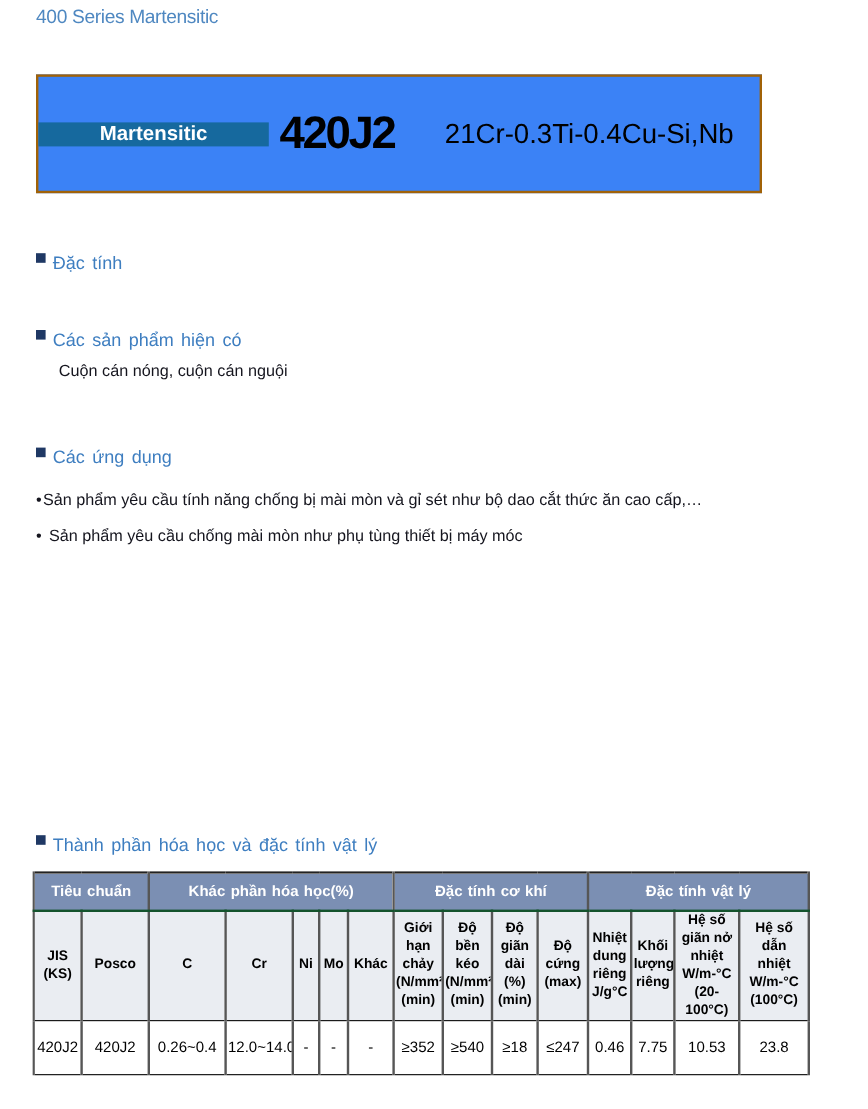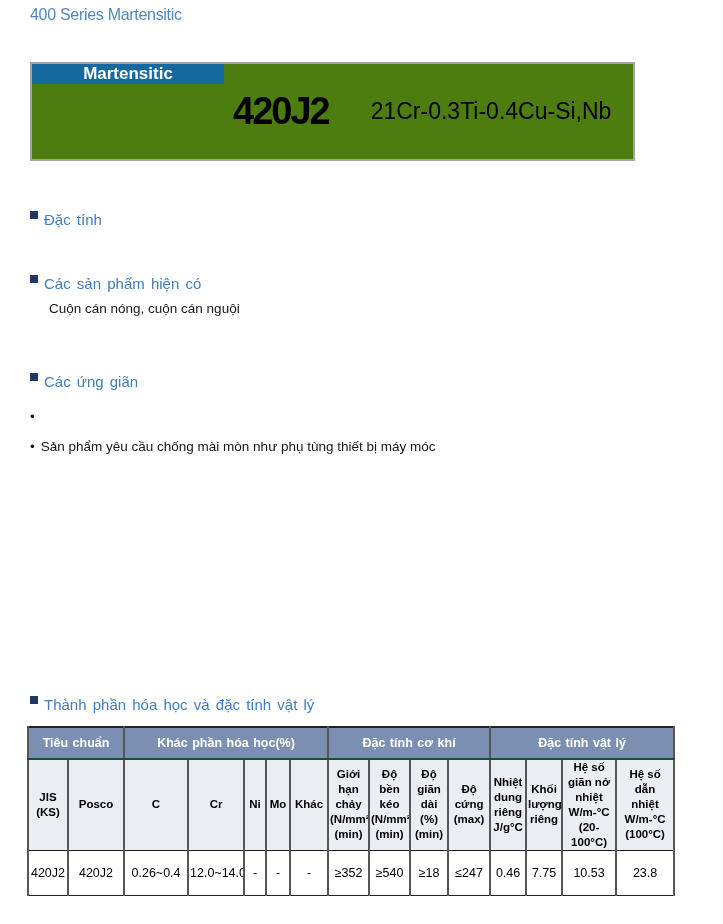--- a/index.html
+++ b/index.html
@@ -18,23 +18,23 @@
     padding-top:6px;
     font-size:16px;
     color:#4f88c1;
     letter-spacing:-0.3px;
   }
 
   
   .grade-box {
     margin-top:38px;
     width:601px; height:95px;
-    border:2px solid #a3a3a3;
-    display:flex; align-items:flex-start;
-    background:#4d7c0f;
+    border:2px solid #a16207;
+    display:flex; align-items:center;
+    background:#3b82f6;
   }
   .grade-box-left {
     width:192px; flex:0 0 192px;
     background:#16699e;
     color:#fff;
     display:flex; align-items:center; justify-content:center;
     font-size:17px; font-weight:bold;
   }
   .grade-name {
     align-self:center;
@@ -153,25 +153,26 @@
   </div>
 
   <div class="section-heading mt-s2">
     <span class="sq"></span>
     <span>Các sản phẩm  hiện có</span>
   </div>
   <div class="section-body">Cuộn cán nóng, cuộn cán nguội</div>
 
   <div class="section-heading mt-s3">
     <span class="sq"></span>
-    <span>Các ứng giãn</span>
+    <span>Các ứng dụng</span>
   </div>
   <ul class="bullet-list">
     <li class="bullet-item first">
       <span class="bullet-marker">•</span>
+      <span class="bullet-text">Sản phẩm yêu cầu tính năng chống bị mài mòn và gỉ sét như bộ dao cắt thức ăn cao cấp,…</span>
     </li>
     <li class="bullet-item second">
       <span class="bullet-marker">•</span>
       <span class="bullet-text">Sản phẩm yêu cầu chống mài mòn như phụ tùng thiết bị máy móc</span>
     </li>
   </ul>
 
   <div class="section-heading mt-s4">
     <span class="sq"></span>
     <span>Thành  phần  hóa  học  và  đặc  tính  vật  lý</span>

